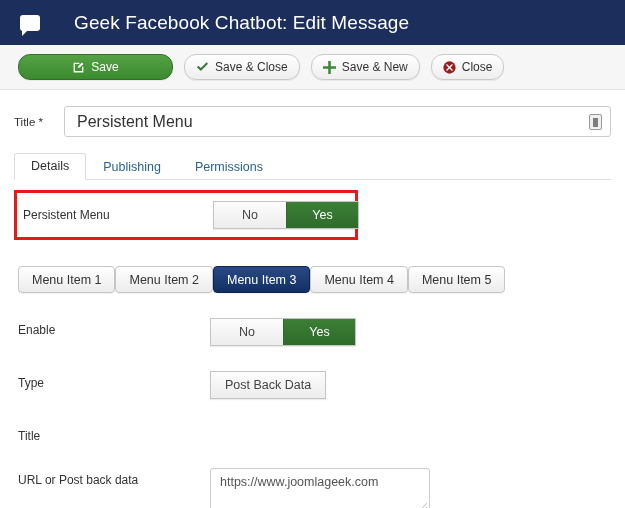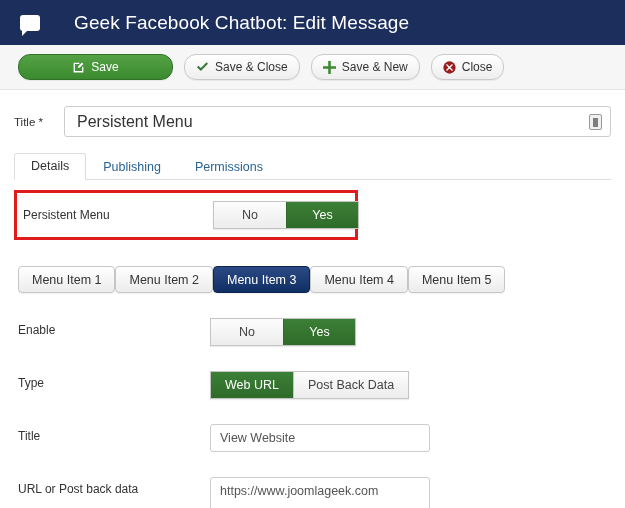--- a/index.html
+++ b/index.html
@@ -374,30 +374,26 @@
     <span class="flabel">Enable</span>
     <div class="switch">
       <div class="opt">No</div>
       <div class="opt on">Yes</div>
     </div>
   </div>
 
   <div class="frow">
     <span class="flabel">Type</span>
     <div class="switch compact">
-      <div class="opt on">Web URL</div>
       <div class="opt">Post Back Data</div>
     </div>
   </div>
 
   <div class="frow">
     <span class="flabel">Title</span>
-    <div class="txt-input">
-      <span>View Website</span>
-    </div>
   </div>
 
   <div class="frow">
     <span class="flabel">URL or Post back data</span>
     <div class="txt-area">
       <span>https://www.joomlageek.com</span>
     </div>
   </div>
 
 </div>

